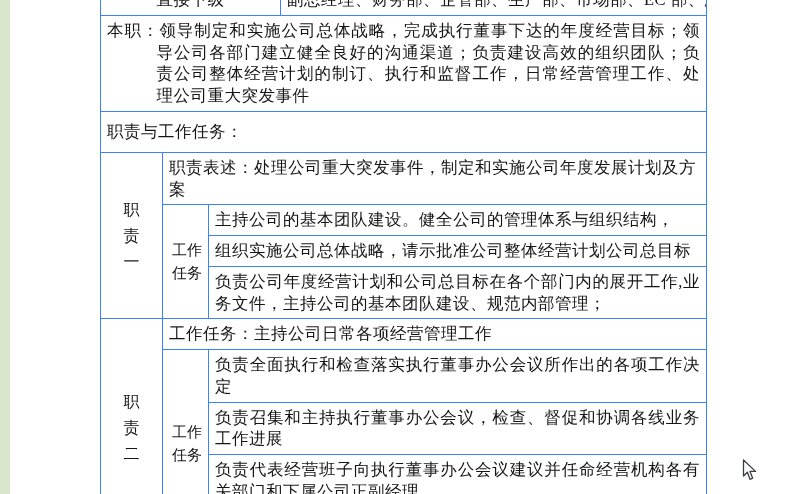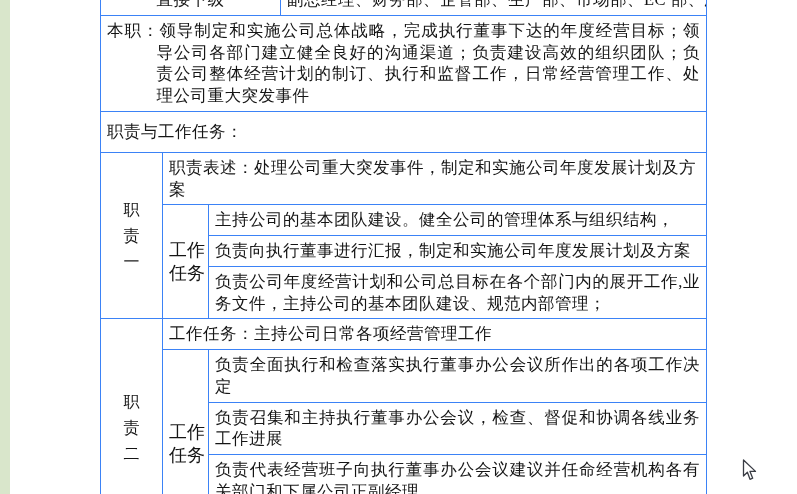--- a/index.html
+++ b/index.html
@@ -34,21 +34,21 @@
   .benzhi-para{padding-left:3em;text-indent:-3em;}
   .renwu-cell{padding-left:8px;}
   .desc-cell{padding-left:8px;}
   .task-cell{padding-left:10px;text-align:justify;}
   .vlabel{
     width:19px;margin:8px auto;word-break:break-all;
     font-size:16px;line-height:26px;text-align:center;letter-spacing:0;
   }
   .vtask{
     width:36px;margin:0 auto;word-break:break-all;
-    font-size:18px;line-height:23px;text-align:center;letter-spacing:0;
+    font-size:15px;line-height:23px;text-align:center;letter-spacing:0;
   }
   .cursor{position:absolute;left:742px;top:459px;width:15px;height:23px;}
 </style>
 </head>
 <body>
 
 <div class="app-strip"></div>
 
 <div class="sheet">
 
@@ -102,21 +102,21 @@
           </td>
       <td colspan="2" class="desc-cell">职责表述：处理公司重大突发事件，制定和实施公司年度发展计划及方案</td>
     </tr>
     <tr class="h27">
       <td rowspan="3">
             <div class="vtask">工作任务</div>
           </td>
       <td class="task-cell">主持公司的基本团队建设。健全公司的管理体系与组织结构，</td>
     </tr>
     <tr class="h27">
-      <td class="task-cell">负责向执行董事进行汇报，制定和实施公司年度发展计划及方案</td>
+      <td class="task-cell">组织实施公司总体战略，请示批准公司整体经营计划公司总目标</td>
     </tr>
     <tr class="h45">
       <td class="task-cell">负责公司年度经营计划和公司总目标在各个部门内的展开工作,业务文件，主持公司的基本团队建设、规范内部管理；</td>
     </tr>
   </tbody>
     </table>
 
   <table class="tbl">
     <colgroup>
         <col style="width:62px">

